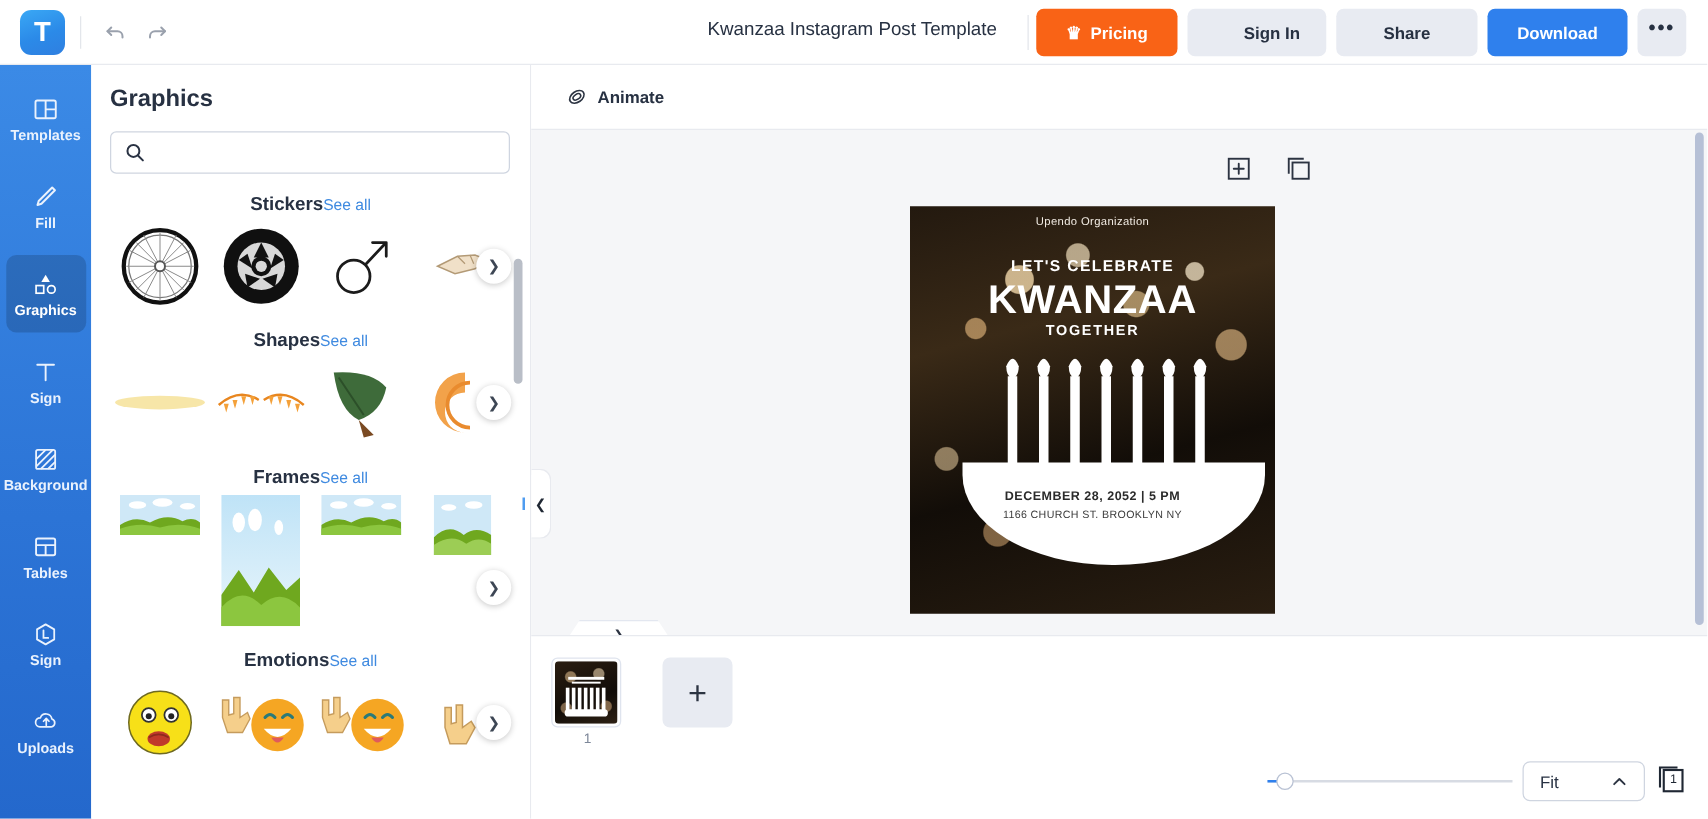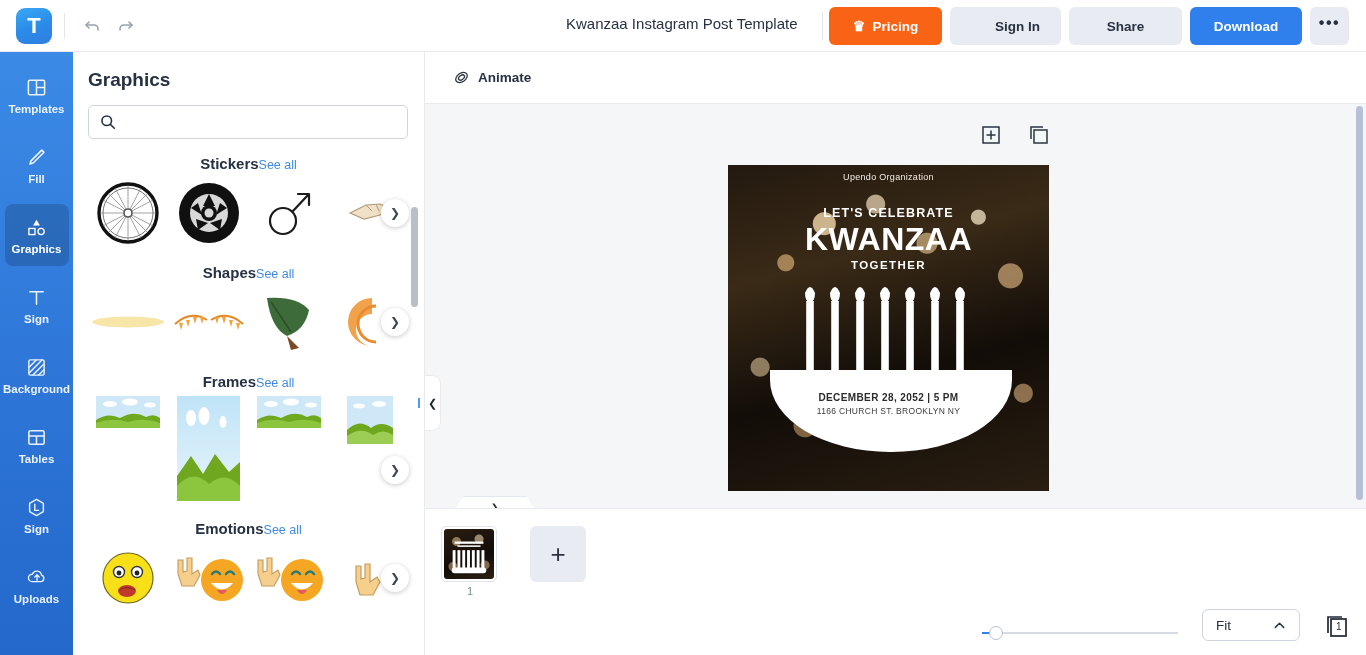--- a/index.html
+++ b/index.html
@@ -114,21 +114,21 @@
     display: flex; align-items: center; gap: 8px; margin-left: 28px;
     font-size: 13.5px; font-weight: bold; color: #273142; cursor: pointer;
   }
   .canvas {
     position: absolute; left: 425px; top: 104px; width: 941px; height: 404px;
     background: #f5f6f8; overflow: hidden;
   }
   .canvas-tools { position: absolute; right: 316px; top: 20px; display: flex; gap: 26px; }
   .ctool { width: 22px; height: 22px; color: #2c3442; cursor: pointer; }
   .design {
-    position: absolute; left: 303px; top: 61px; width: 321px; height: 326px;
+    position: absolute; left: 303px; top: 61px; width: 292px; height: 326px;
     overflow: hidden;
     background:
       radial-gradient(circle at 18% 30%, rgba(255,205,140,.55) 0 8px, transparent 9px),
       radial-gradient(circle at 30% 18%, rgba(255,228,180,.75) 0 11px, transparent 12px),
       radial-gradient(circle at 46% 12%, rgba(255,236,200,.65) 0 9px, transparent 10px),
       radial-gradient(circle at 62% 24%, rgba(255,220,160,.55) 0 10px, transparent 11px),
       radial-gradient(circle at 78% 16%, rgba(255,240,210,.7) 0 7px, transparent 8px),
       radial-gradient(circle at 88% 34%, rgba(255,210,150,.55) 0 12px, transparent 13px),
       radial-gradient(circle at 10% 62%, rgba(255,225,175,.5) 0 9px, transparent 10px),
       radial-gradient(circle at 24% 80%, rgba(255,200,135,.45) 0 11px, transparent 12px),
@@ -197,21 +197,21 @@
   }
   .thumb-num {
     position: absolute; left: 16px; top: 76px; width: 58px; text-align: center;
     font-size: 11px; color: #7d8799;
   }
   .addpage {
     position: absolute; left: 105px; top: 17px; width: 56px; height: 56px;
     background: #e8ebf2; border-radius: 6px; display: flex; align-items: center;
     justify-content: center; font-size: 26px; color: #2c3442; cursor: pointer; font-weight: 300;
   }
-  .zoomrow { position: absolute; right: 16px; bottom: 14px; display: flex; align-items: flex-end; gap: 24px; }
+  .zoomrow { position: absolute; right: 16px; bottom: 14px; display: flex; align-items: center; gap: 8px; }
   .slider { position: relative; width: 196px; height: 16px; }
   .slider-track { position: absolute; left: 0; top: 7px; width: 196px; height: 2px; background: #d7dbe3; }
   .slider-fill { position: absolute; left: 0; top: 7px; width: 11px; height: 2px; background: #2f80ed; }
   .slider-knob {
     position: absolute; left: 7px; top: 1px; width: 14px; height: 14px;
     background: #fff; border: 1.5px solid #b9c2d4; border-radius: 50%; cursor: pointer;
   }
   .fitsel {
     width: 98px; height: 32px; border: 1px solid #cfd5e0; border-radius: 6px;
     display: flex; align-items: center; justify-content: space-between; padding: 0 13px;

